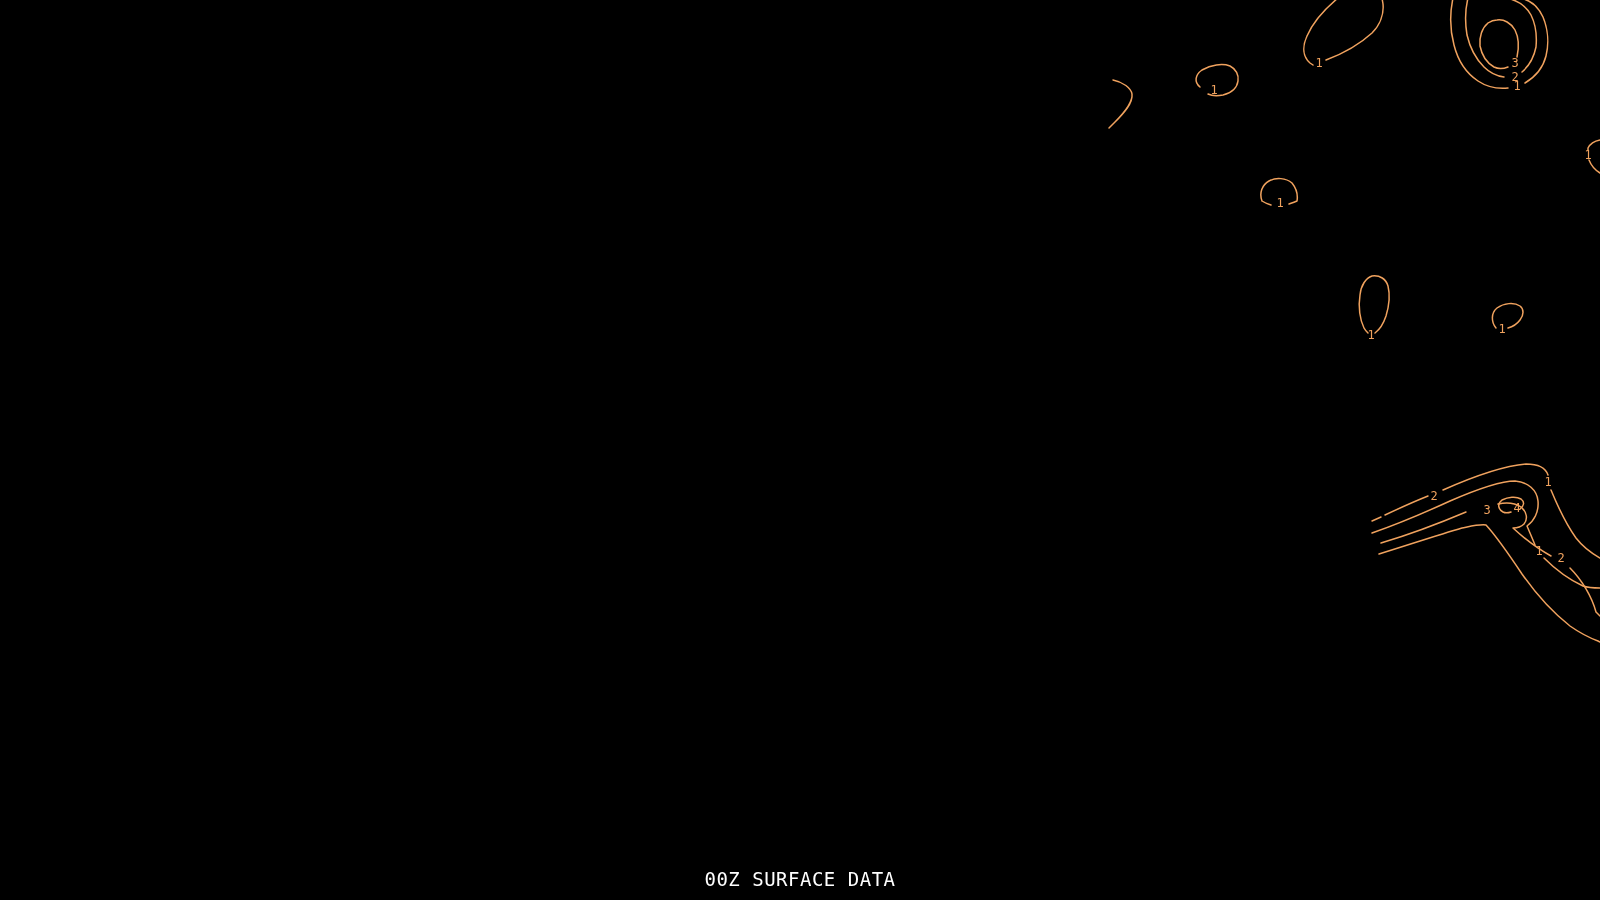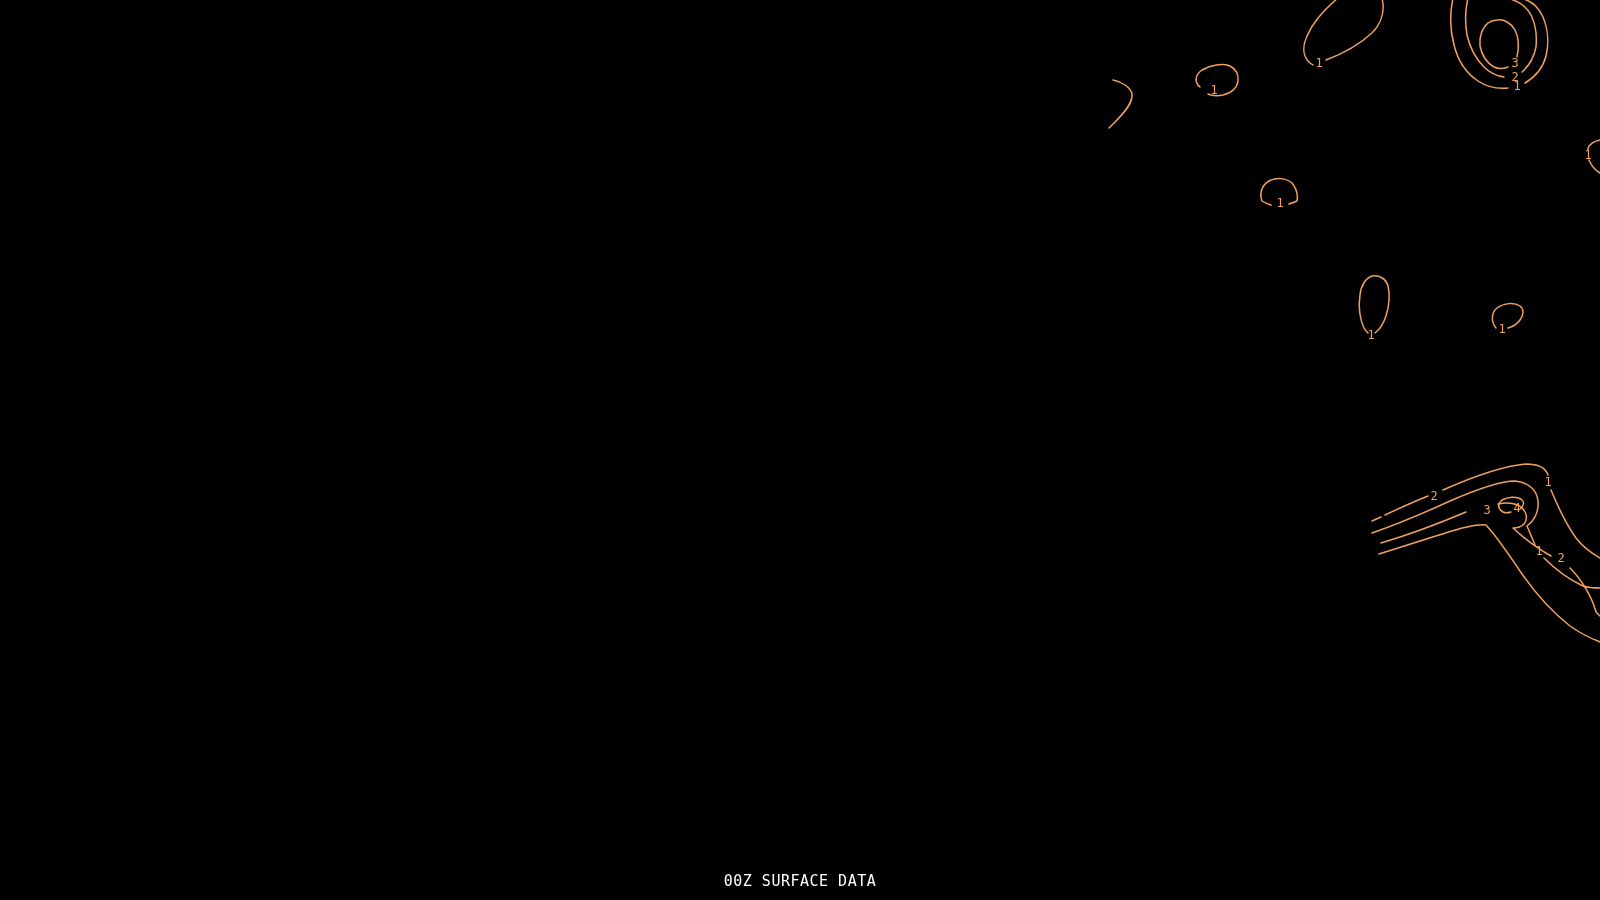--- a/index.html
+++ b/index.html
@@ -33,21 +33,21 @@
     font-family: "DejaVu Sans Mono", monospace;
     font-size: 12px;
     text-anchor: middle;
   }
   .map-title {
     position: absolute;
     left: 50%;
     bottom: 10px;
     transform: translateX(-50%);
     font-family: "DejaVu Sans Mono", monospace;
-    font-size: 15px;
+    font-size: 19px;
     letter-spacing: 0.5px;
     white-space: nowrap;
   }
 </style>
 </head>
 <body style="background: rgb(0, 0, 0);">
 
 <div class="screen">
   <svg id="map-svg" viewBox="0 0 1600 900">
       <path d="M 1338,-2 C 1326,8 1313,22 1307,36 C 1302,47 1303,57 1310,63 L 1313,65 M 1326,60 C 1342,54 1360,44 1372,33 C 1380,25 1384,14 1383,4 L 1382,-2" class="contour" stroke="#F0A25E"></path>

